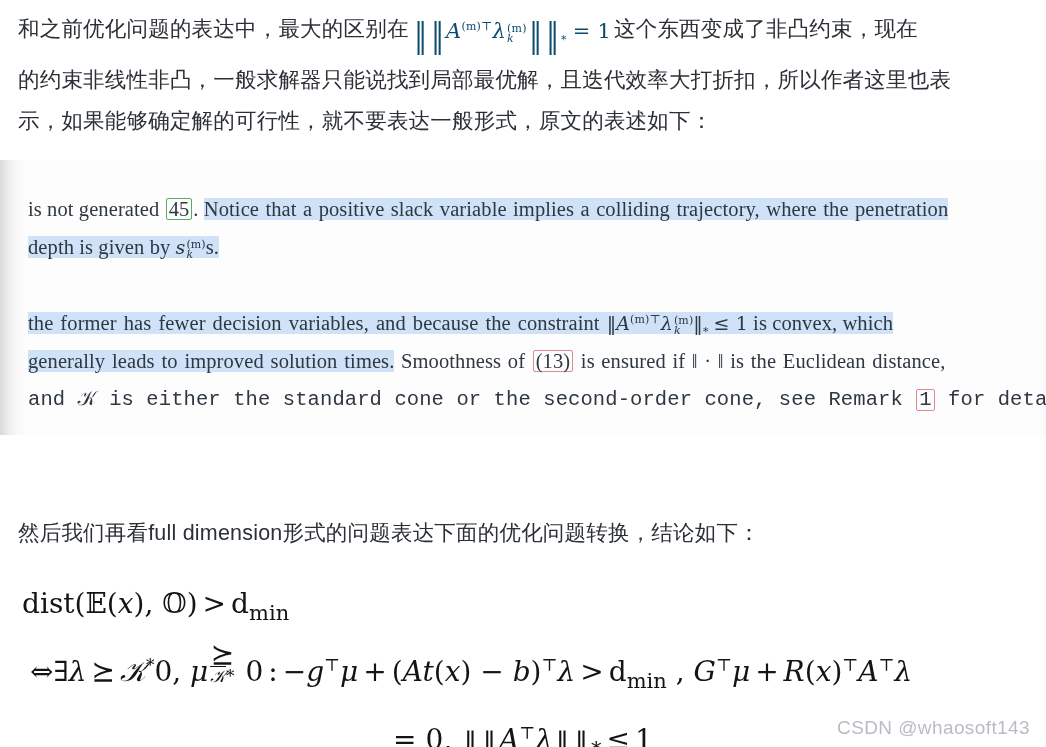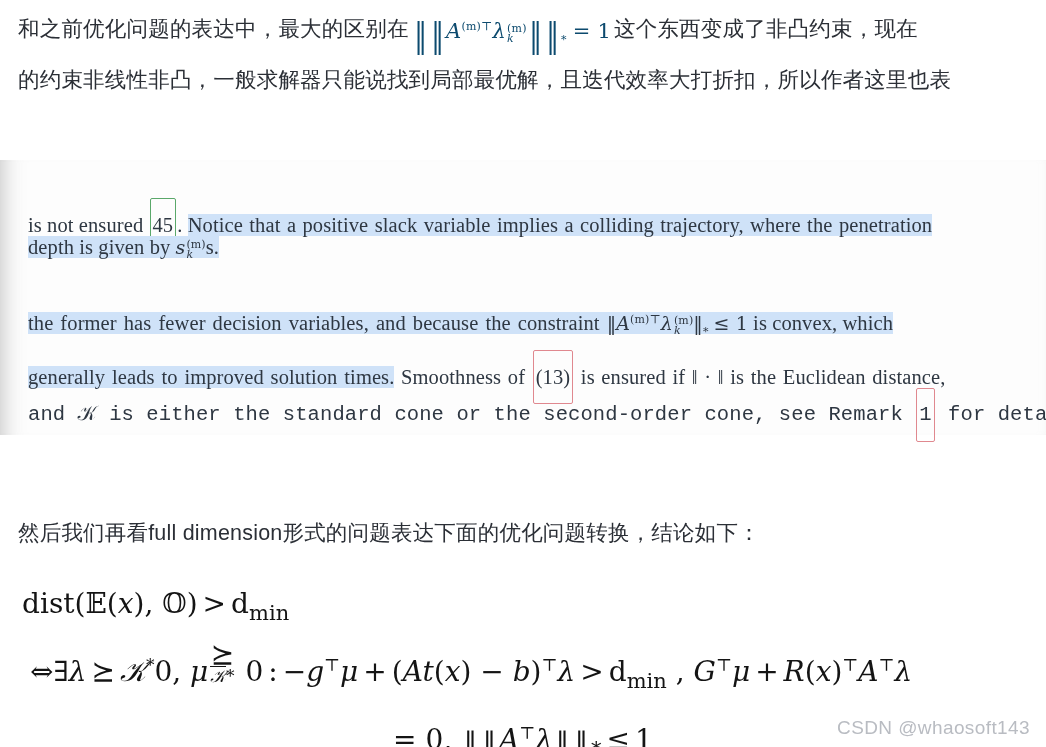--- a/index.html
+++ b/index.html
@@ -96,21 +96,21 @@
     color: #2e3742;
     white-space: nowrap;
     letter-spacing: 0.1px;
   }
   
   .hl { background: #cfe2f8; }
 
   
   .boxref {
     display: inline-block;
-    padding: 16px 2px;
+    padding: 0px 2px;
     line-height: 20px;
     border: 1.3px solid #e0888f;
     border-radius: 2px;
     margin: 0 1px;
   }
   .boxref.green { border-color: #5aa86a; }
   .boxref.plain { border-color: #e0888f; }
 
   
   .pmath {
@@ -188,26 +188,27 @@
   }
 </style>
 </head>
 <body>
 
 <div class="cn-block" id="intro-paragraph">
   <div class="cn-line">
     <span>和之前优化问题的表达中，最大的区别在</span><span class="imath"><span class="dbar">‖</span><span class="dbar">‖</span><span class="mi">A</span><sup class="sm">(m)</sup><sup class="tp">⊤</sup><span class="mi">λ</span><span class="stack"><span class="up">(m)</span><span class="dn">k</span></span><span class="dbar">‖</span><span class="dbar">‖</span><sub class="sm">*</sub><span style="padding-left:6px">= 1</span></span><span>这个东西变成了非凸约束，现在</span>
   </div>
   <div class="cn-line">的约束非线性非凸，一般求解器只能说找到局部最优解，且迭代效率大打折扣，所以作者这里也表</div>
+  <div class="cn-line">示，如果能够确定解的可行性，就不要表达一般形式，原文的表述如下：</div>
 </div>
 
 <div id="paper-excerpt">
 
   <div class="paper-line" style="top: 38px;">
-    <span>is not ensured </span><span class="boxref green">45</span><span>. </span><span class="hl" style="word-spacing:1.2px">Notice that a positive slack variable implies a colliding trajectory, where the penetration</span>
+    <span>is not generated </span><span class="boxref green">45</span><span>. </span><span class="hl" style="word-spacing:1.2px">Notice that a positive slack variable implies a colliding trajectory, where the penetration</span>
   </div>
 
   <div class="paper-line" style="top: 76px;">
     <span class="hl">depth is given by </span><span class="hl pmath"><span class="mi">s</span><span class="stack"><span class="up">(m)</span><span class="dn">k</span></span></span><span class="hl">s</span><span class="hl" style="word-spacing:1.6px">. </span>
   </div>
 
 
   <div class="paper-line" style="top: 152px;">
     <span class="hl" style="word-spacing:1.8px">the former has fewer decision variables, and because the constraint </span><span class="hl pmath"><span>‖</span><span class="mi">A</span><sup class="sm">(m)</sup><sup class="tp">⊤</sup><span class="mi">λ</span><span class="stack"><span class="up">(m)</span><span class="dn">k</span></span><span>‖</span><sub class="sm">*</sub><span style="padding-left:5px">≤ 1</span></span><span class="hl"> is convex, which</span>
   </div>

